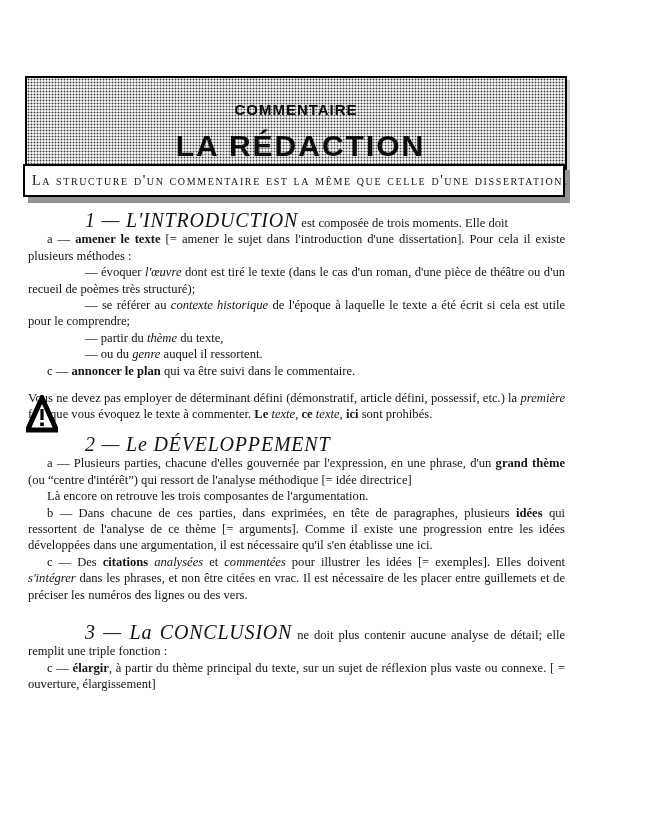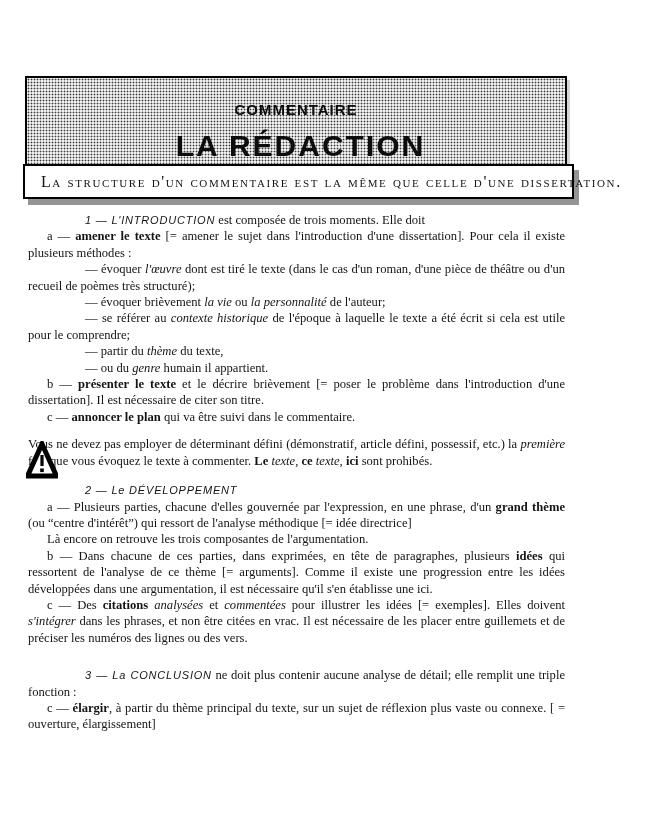--- a/index.html
+++ b/index.html
@@ -52,23 +52,23 @@
 
   
   .subtitle-box {
     position: absolute;
     left: 23px;
     top: 164px;
     width: 524px;
     border: 2px solid #000;
     background: #fff;
     box-shadow: 5px 6px 0 #949494;
-    padding: 7px 7px 6px 16px;
+    padding: 7px 7px 6px 7px;
     font-variant: small-caps;
-    font-size: 16px;
+    font-size: 14px;
     letter-spacing: 1.6px;
     white-space: nowrap;
   }
 
   
   .content {
     position: absolute;
     left: 28px;
     top: 212px;
     width: 537px;
@@ -79,23 +79,23 @@
   .content p {
     margin: 0;
     padding: 0;
   }
   .ind-s { text-indent: 19px; }
   .ind-w { text-indent: 57px; }
   .mt-sec2 { margin-top: 13px !important; }
   .mt-sec3 { margin-top: 21px !important; }
 
   .hd {
-    font-family: Liberation Sans, sans-serif;
+    font-family: Liberation Serif, serif;
     font-style: italic;
-    font-size: 11px;
+    font-size: 20px;
     letter-spacing: 0.8px;
   }
   .b  { font-weight: bold; }
   .i  { font-style: italic; }
   .bi { font-weight: bold; }
 
   
   .warning {
     position: relative;
     margin-top: 11px;
@@ -124,25 +124,23 @@
 
   <div class="subtitle-box">
     <span>La structure d'un commentaire est la même que celle d'une dissertation.</span>
   </div>
 
   <div class="content">
 
     <p class="ind-w"><span class="hd">1 — L'INTRODUCTION</span><span> est composée de trois moments. Elle doit</span></p>
     <p class="ind-s"><span>a — </span><span class="b">amener le texte</span><span> [= amener le sujet dans l'introduction d'une dissertation]. Pour cela il existe plusieurs méthodes :</span></p>
     <p class="ind-w"><span>— évoquer </span><span class="i">l'œuvre</span><span> dont est tiré le texte (dans le cas d'un roman, d'une pièce de théâtre ou d'un recueil de poèmes très structuré);</span></p>
-    <p class="ind-w"><span>— évoquer brièvement </span><span class="i">la vie</span><span> ou </span><span class="i">la personnalité</span><span> de l'auteur;</span></p>
     <p class="ind-w"><span>— se référer au </span><span class="i">contexte historique</span><span> de l'époque à laquelle le texte a été écrit si cela est utile pour le comprendre;</span></p>
     <p class="ind-w"><span>— partir du </span><span class="i">thème</span><span> du texte,</span></p>
-    <p class="ind-w"><span>— ou du </span><span class="i">genre</span><span> humain il appartient.</span></p>
-    <p class="ind-s"><span>b — </span><span class="b">présenter le texte</span><span> et le décrire brièvement [= poser le problème dans l'introduction d'une dissertation]. Il est nécessaire de citer son titre.</span></p>
+    <p class="ind-w"><span>— ou du </span><span class="i">genre</span><span> auquel il ressortent.</span></p>
     <p class="ind-s"><span>c — </span><span class="b">annoncer le plan</span><span> qui va être suivi dans le commentaire.</span></p>
 
     <div class="warning">
       <span class="warn-icon">
         <svg width="32" height="38" viewBox="0 0 32 38" xmlns="http://www.w3.org/2000/svg">
           <path d="M16 3 L30.5 35 L1.5 35 Z" fill="#ffffff" stroke="#000000" stroke-width="5" stroke-linejoin="miter"></path>
           <rect x="14.4" y="14" width="3.2" height="11" fill="#000000"></rect>
           <rect x="14.2" y="27.5" width="3.6" height="3.6" fill="#000000"></rect>
         </svg>
       </span>

